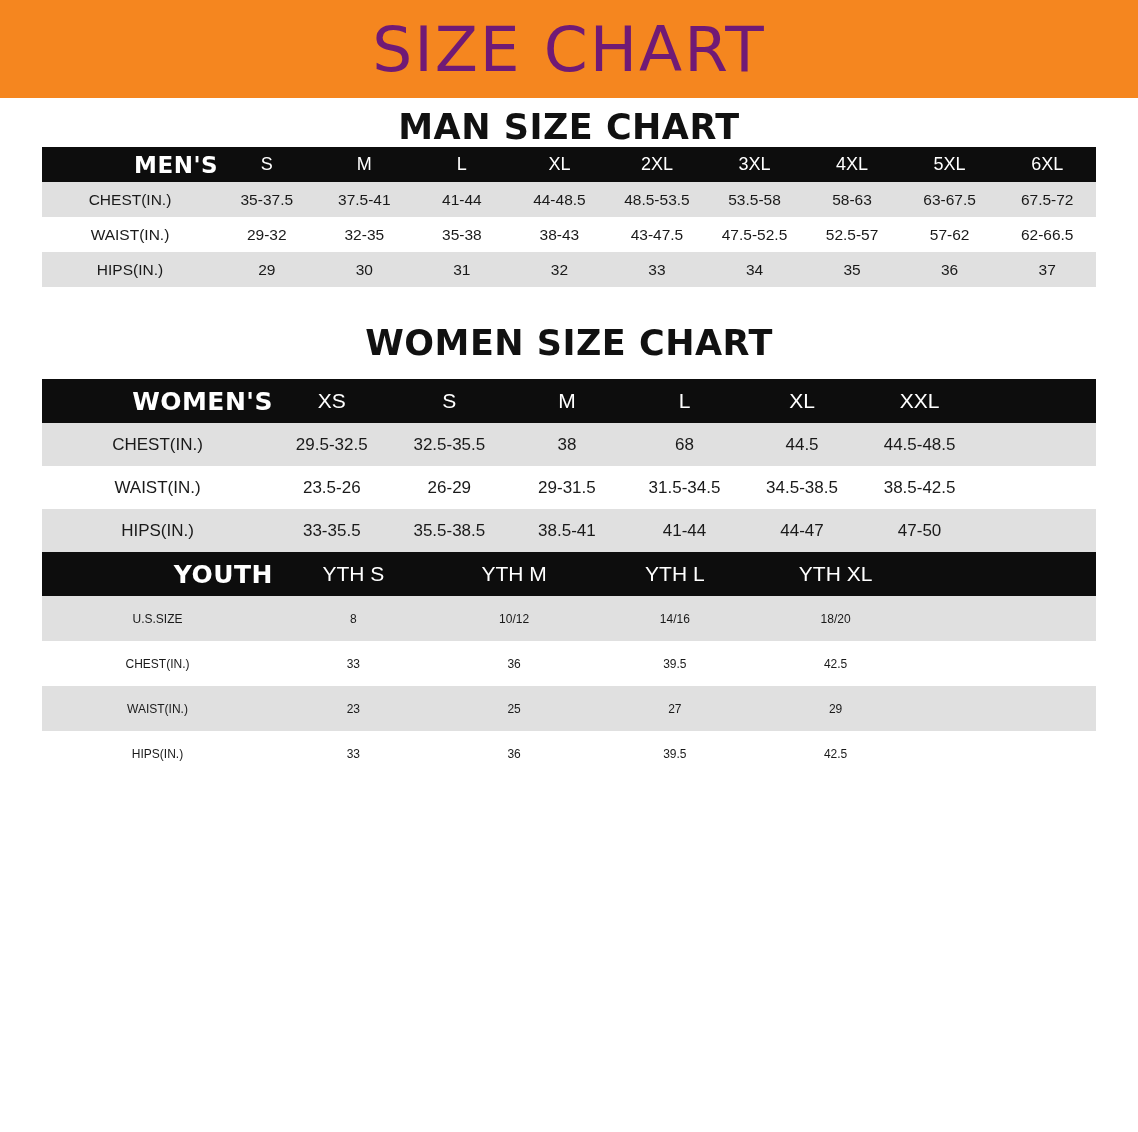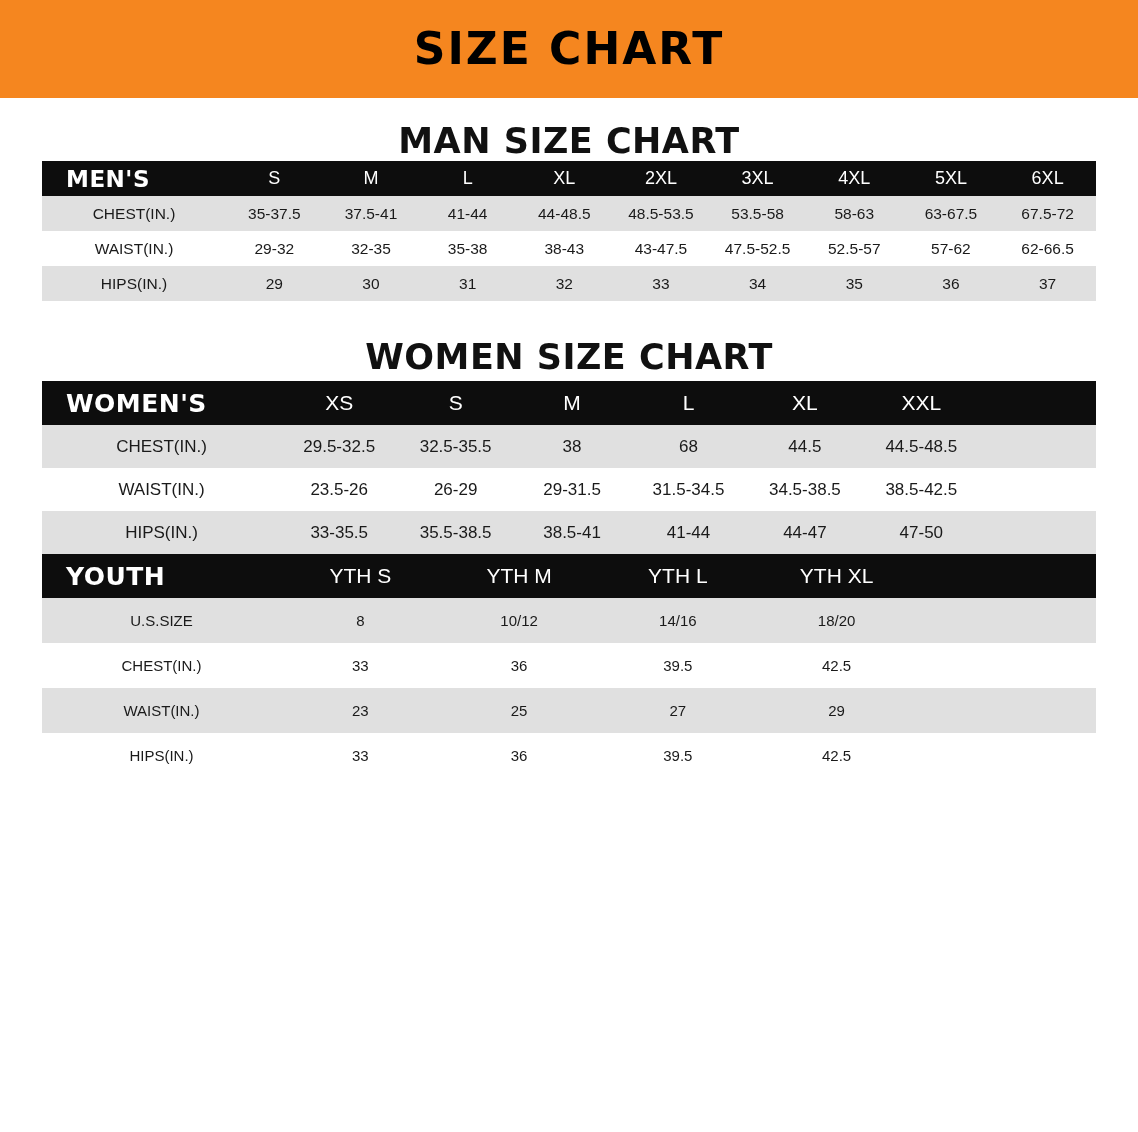--- a/index.html
+++ b/index.html
@@ -23,38 +23,38 @@
   
   .banner {
     background: #f5861f;
     height: 98px;
     display: flex;
     align-items: center;
     justify-content: center;
   }
   .banner-title {
     font-family: "DejaVu Sans", sans-serif;
-    font-weight: bold;
-    font-size: 44px;
+    font-weight: normal;
+    font-size: 63px;
     letter-spacing: 2px;
-    color: #000000;
+    color: #701a75;
     line-height: 1;
     white-space: nowrap;
   }
   
   .section-title {
     text-align: center;
     font-family: "DejaVu Sans", sans-serif;
     font-weight: bold;
     font-size: 35px;
     color: #111111;
     letter-spacing: 0.5px;
   }
-  .t1 { margin-top: 23px; margin-bottom: 0; }
-  .t2 { margin-top: 36px; margin-bottom: 4px; }
+  .t1 { margin-top: 9px; margin-bottom: 0; }
+  .t2 { margin-top: 36px; margin-bottom: 16px; }
   .t3 { margin-top: 42px; margin-bottom: 0; }
 
   
   .table-wrap {
     padding: 0 42px;
     box-sizing: border-box;
   }
   table.size {
     width: 1054px;
     border-collapse: collapse;
@@ -76,22 +76,22 @@
     color: #ffffff;
     font-size: 19px;
     height: 48px;
     font-weight: normal;
   }
   table.size thead th.corner {
     font-family: "DejaVu Sans", sans-serif;
     font-weight: bold;
     font-size: 23px;
     letter-spacing: 0.5px;
-    text-align: left;
-    padding-left: 24px;
+    text-align: right;
+    padding-left: 16px;
     margin-left: 16px;
   }
   table.size tbody td.rowhead {
     text-align: center;
     font-size: 17px;
     color: #1a1a1a;
   }
   .row-shade td { background: #e0e0e0; }
   .row-plain td { background: #ffffff; }
 
@@ -99,21 +99,21 @@
   #men-table th, #men-table td { font-size: 15.5px; height: 35px; }
   #men-table thead th { font-size: 18px; }
   #men-table thead th.corner { font-size: 23px; }
 
   
   #women-table th, #women-table td { font-size: 17px; height: 43px; }
   #women-table thead th { font-size: 21px; height: 44px; }
   #women-table thead th.corner { font-size: 25px; }
 
   
-  #youth-table th, #youth-table td { font-size: 15px; height: 45px; }
+  #youth-table th, #youth-table td { font-size: 12px; height: 45px; }
   #youth-table thead th { font-size: 21px; height: 44px; }
   #youth-table thead th.corner { font-size: 25px; }
 
   
   .note {
     margin-top: 22px;
     padding: 0 38px;
     color: #c0392b;
     font-family: "DejaVu Sans", sans-serif;
     font-size: 25.5px;

